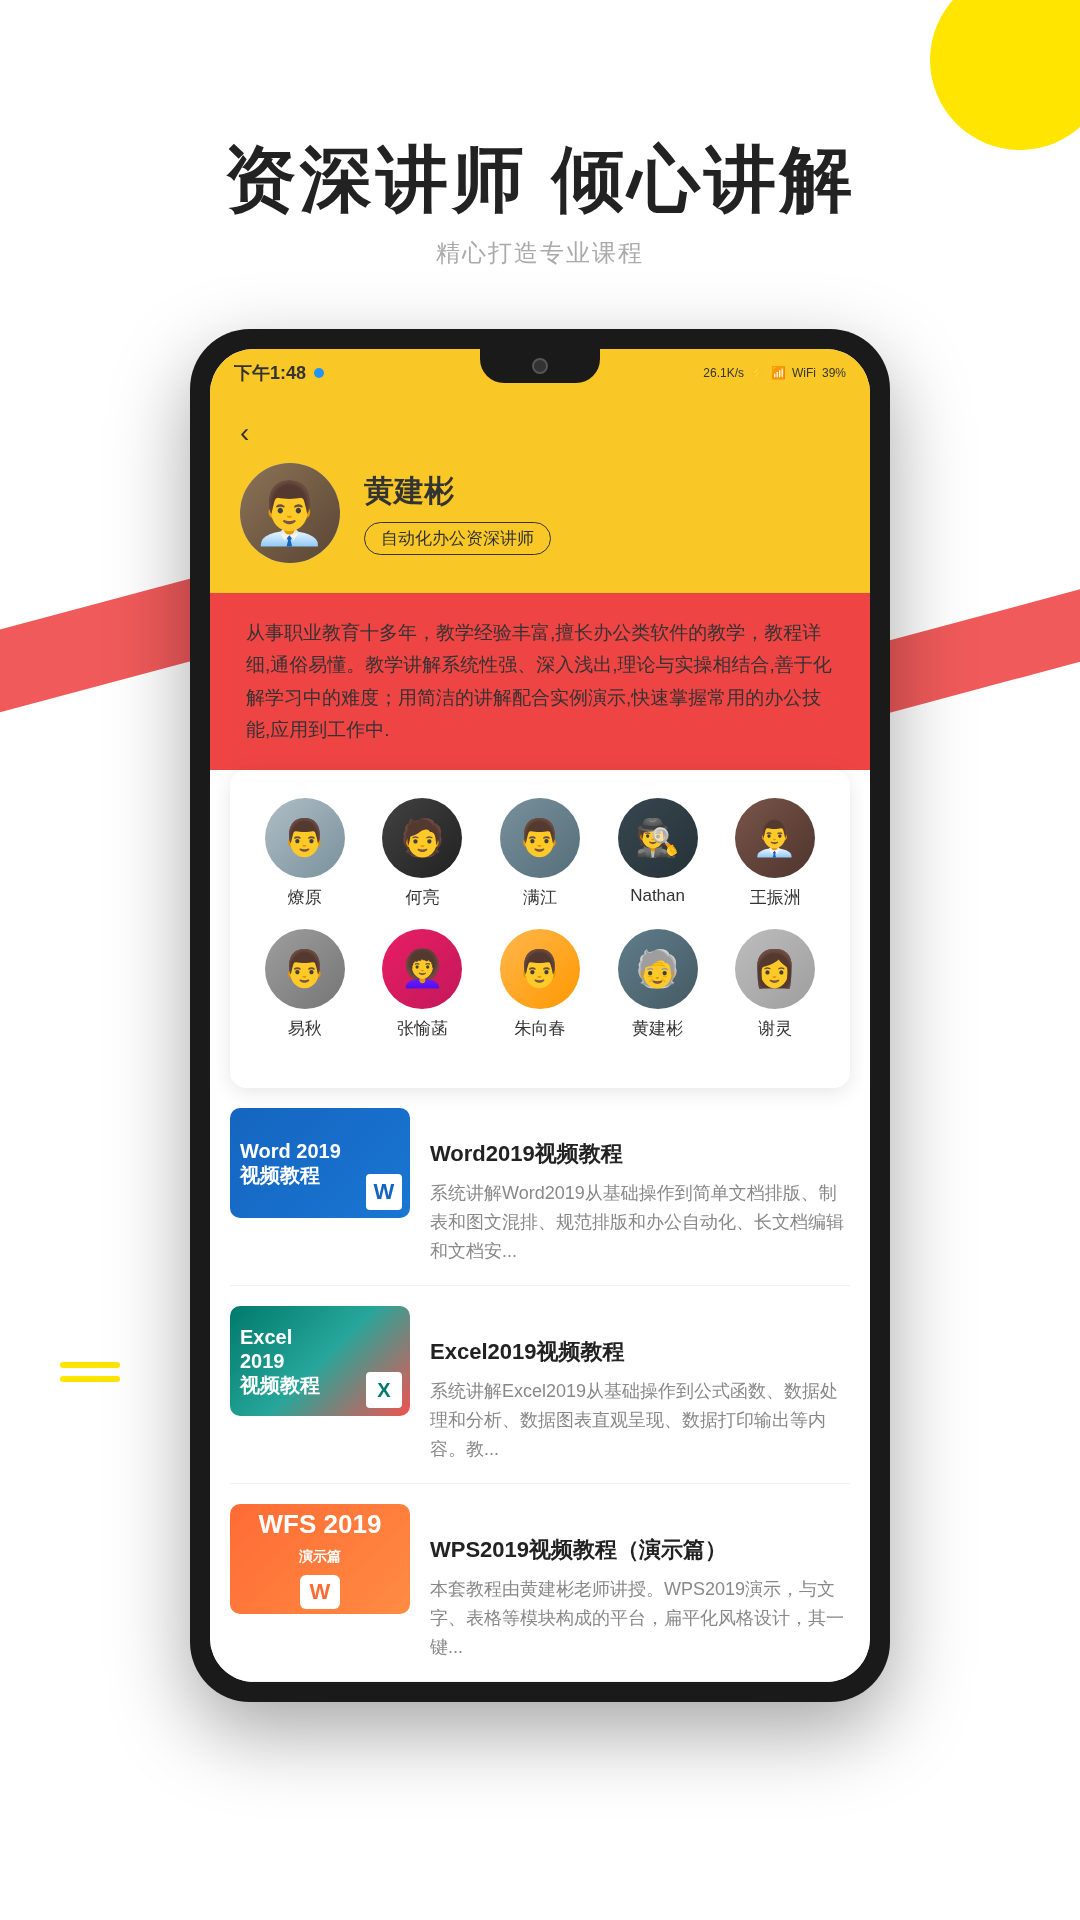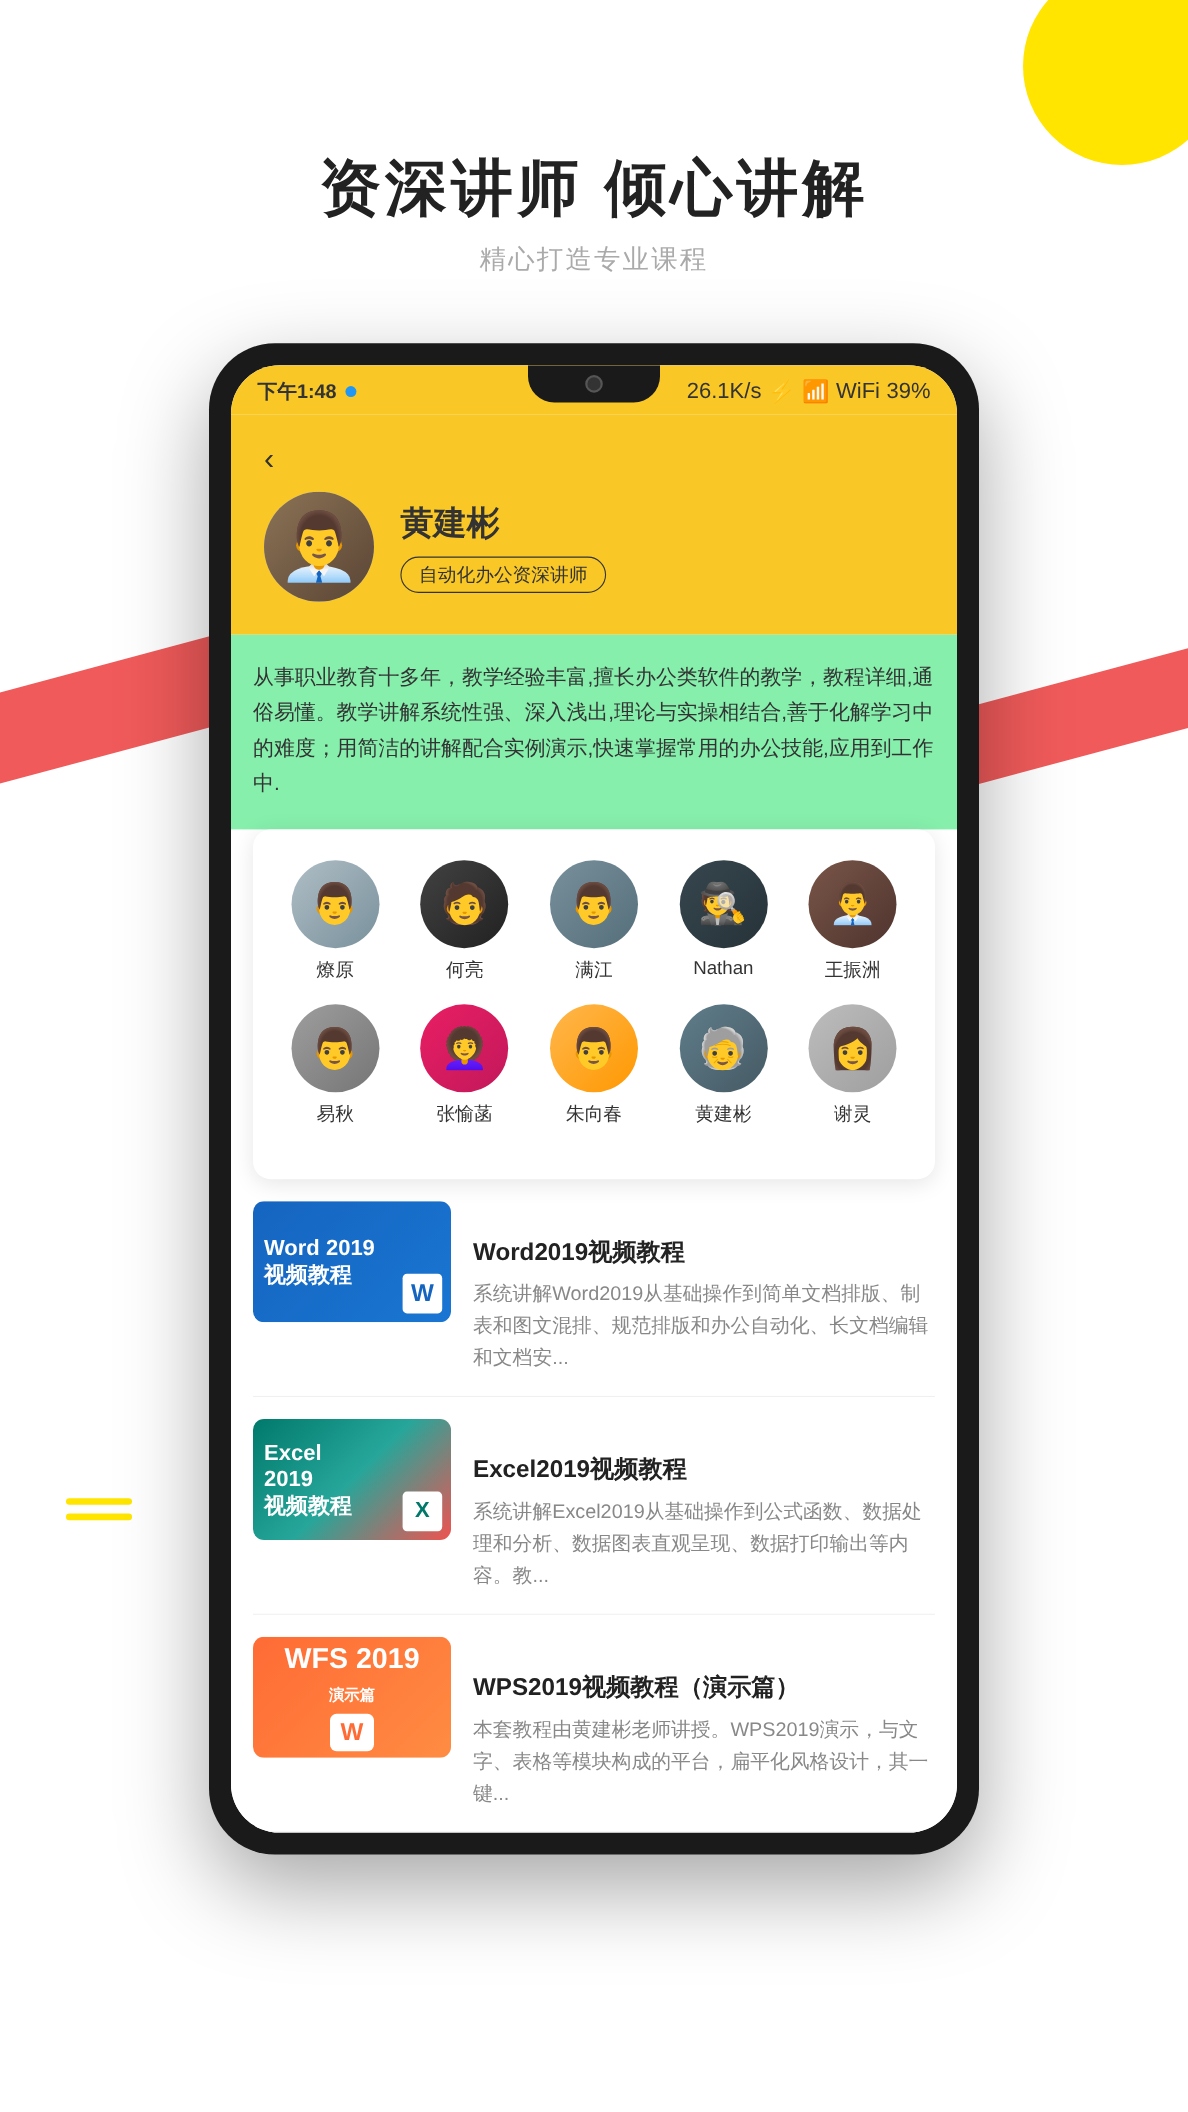--- a/index.html
+++ b/index.html
@@ -66,21 +66,21 @@
     }
 
     
     .hero-section {
       position: relative;
       z-index: 2;
       padding-top: 140px;
       text-align: center;
     }
     .hero-title {
-      font-size: 56px;
+      font-size: 72px;
       font-weight: 900;
       color: #222222;
       letter-spacing: 4px;
       line-height: 1.1;
     }
     .hero-subtitle {
       font-size: 24px;
       color: #aaaaaa;
       margin-top: 18px;
       letter-spacing: 2px;
@@ -120,21 +120,21 @@
       display: flex;
       align-items: center;
       gap: 8px;
     }
     .status-time { font-weight: 600; color: #333; font-size: 18px; }
     .status-dot { width: 10px; height: 10px; background: #2196F3; border-radius: 50%; }
     .status-right {
       display: flex;
       align-items: center;
       gap: 6px;
-      font-size: 20px;
+      font-size: 12px;
       color: #333;
     }
     .camera-notch {
       position: absolute;
       top: 0;
       left: 50%;
       transform: translateX(-50%);
       width: 120px;
       height: 34px;
       background: #1a1a1a;
@@ -202,22 +202,22 @@
       display: inline-block;
       border: 1.5px solid #333;
       border-radius: 20px;
       padding: 4px 16px;
       font-size: 17px;
       color: #333;
     }
 
     
     .instructor-desc {
-      background: #86efac;
-      padding: 24px 20px;
+      background: #ef4444;
+      padding: 24px 36px;
       font-size: 19px;
       color: #333;
       line-height: 1.7;
     }
 
     
     .teachers-card {
       background: #fff;
       margin: 0 20px;
       border-radius: 16px;

